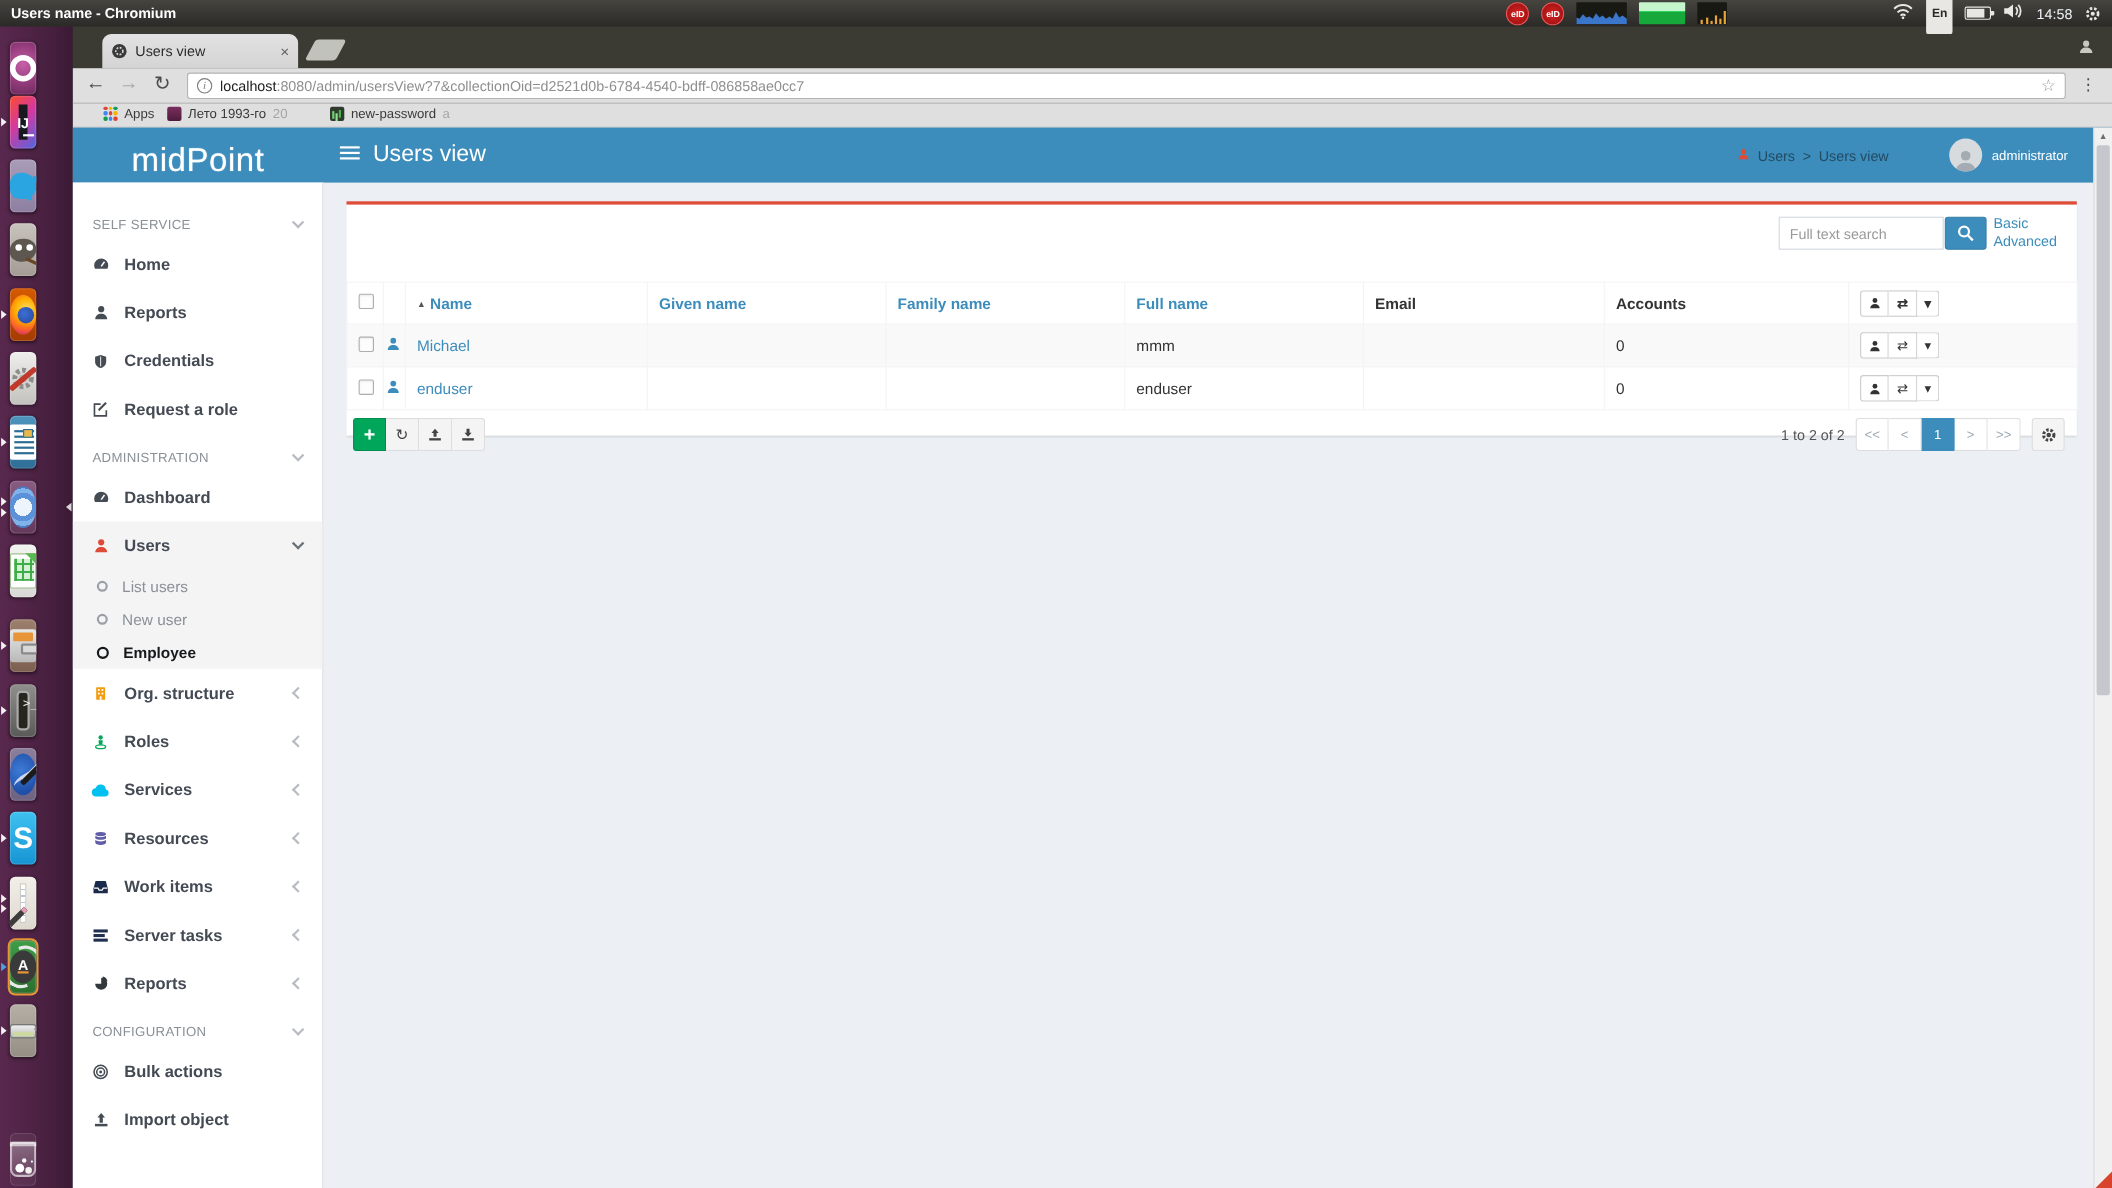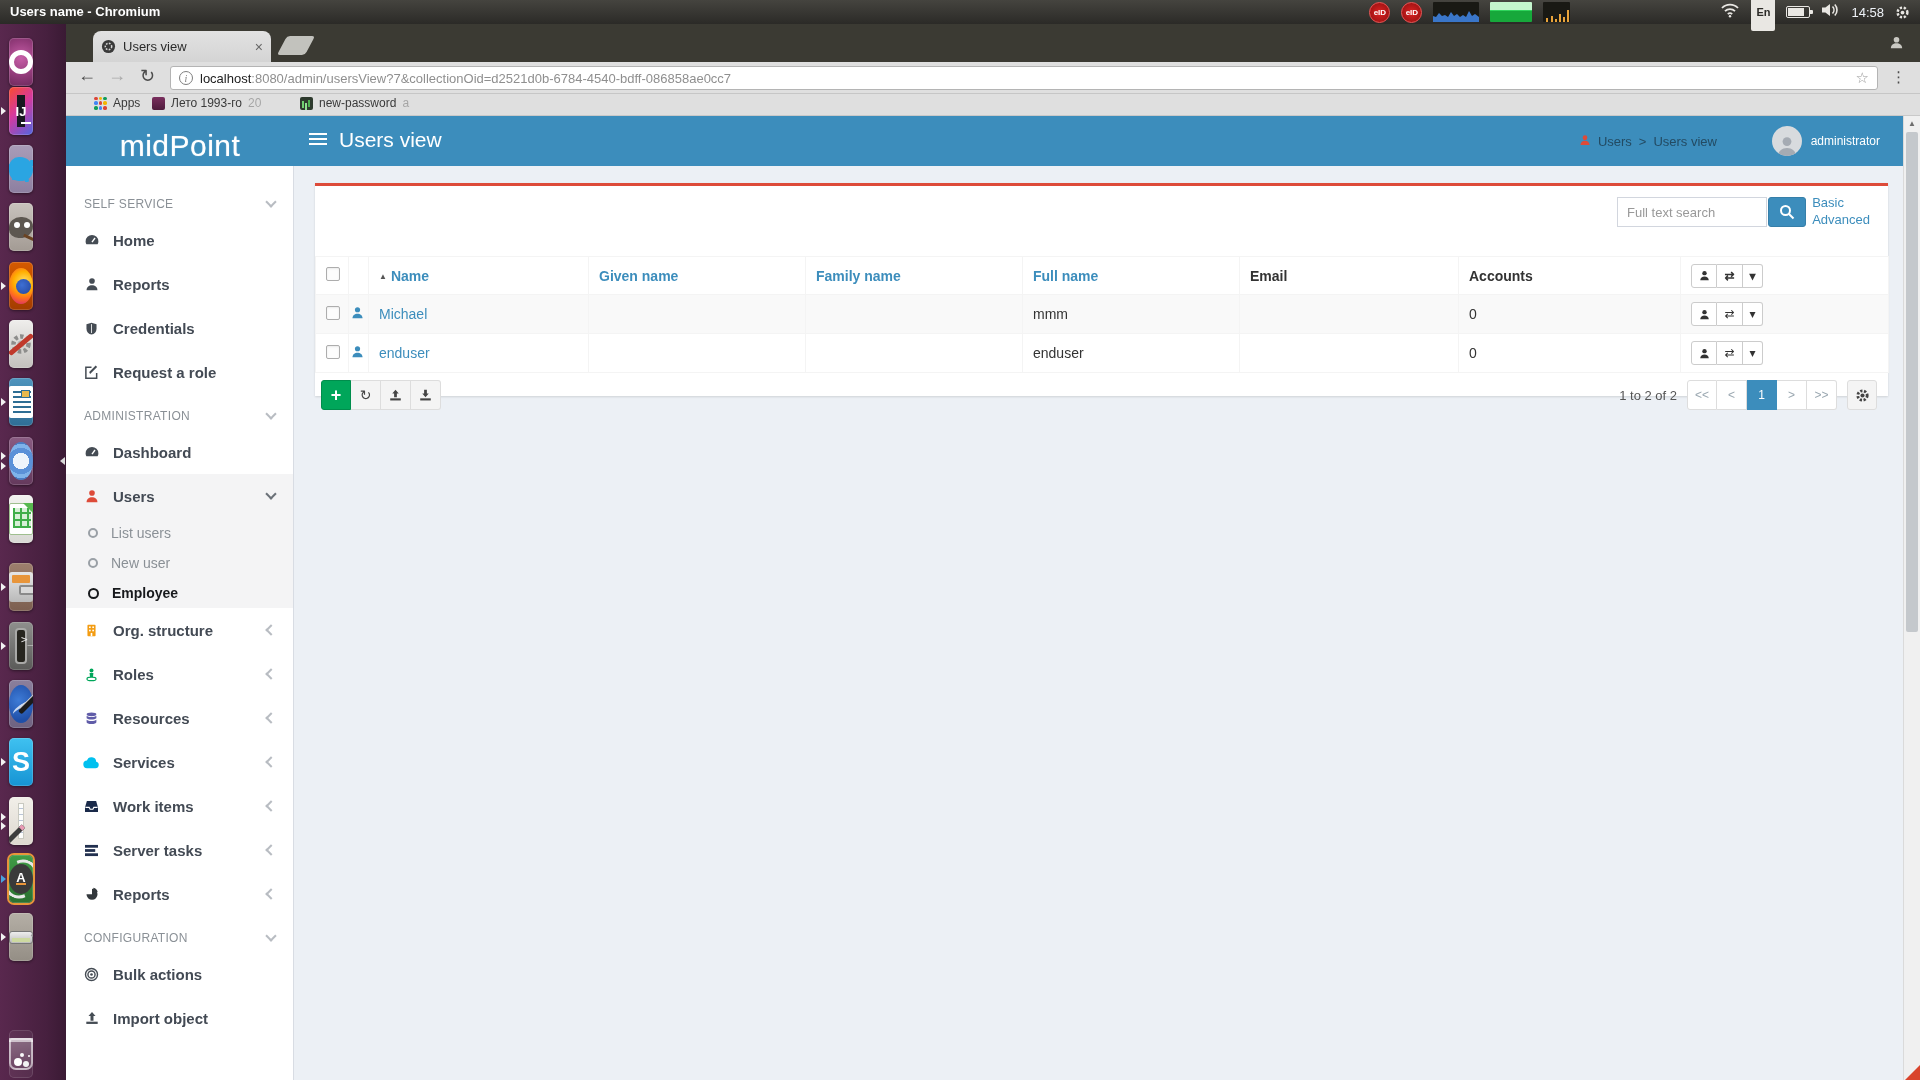--- a/index.html
+++ b/index.html
@@ -555,37 +555,37 @@
             <svg width="13" height="15" viewBox="0 0 16 16" fill="currentColor">
               <circle cx="8" cy="3" r="2.4"></circle>
               <path d="M5.6 6h4.8l-.6 5H6.2z"></path>
               <ellipse cx="8" cy="13.4" rx="5.6" ry="2.2" fill="none" stroke="currentColor" stroke-width="1.4"></ellipse>
             </svg>
           </span>
         <span>Roles</span>
         <span class="chev chev-left"></span>
       </div>
       <div class="s-item">
+        <span class="s-ico" style="color:#00c0ef">
+            <svg width="17" height="13" viewBox="0 0 18 13" fill="currentColor">
+              <path d="M4.5 12.5a4 4 0 0 1-.3-8A5 5 0 0 1 14 5.6a3.5 3.5 0 0 1-.8 6.9z"></path>
+            </svg>
+          </span>
+        <span>Services</span>
+        <span class="chev chev-left"></span>
+      </div>
+      <div class="s-item">
         <span class="s-ico" style="color:#605ca8">
             <svg width="13" height="15" viewBox="0 0 16 16" fill="currentColor">
               <ellipse cx="8" cy="2.8" rx="6" ry="2.3"></ellipse>
               <path d="M2 4.6c1.2 1 3.4 1.6 6 1.6s4.8-.6 6-1.6v3c-1.2 1-3.4 1.6-6 1.6S3.2 8.6 2 7.6z"></path>
               <path d="M2 9.4c1.2 1 3.4 1.6 6 1.6s4.8-.6 6-1.6v3.2c0 1.3-2.7 2.3-6 2.3s-6-1-6-2.3z"></path>
             </svg>
           </span>
         <span>Resources</span>
-        <span class="chev chev-left"></span>
-      </div>
-      <div class="s-item">
-        <span class="s-ico" style="color:#00c0ef">
-            <svg width="17" height="13" viewBox="0 0 18 13" fill="currentColor">
-              <path d="M4.5 12.5a4 4 0 0 1-.3-8A5 5 0 0 1 14 5.6a3.5 3.5 0 0 1-.8 6.9z"></path>
-            </svg>
-          </span>
-        <span>Services</span>
         <span class="chev chev-left"></span>
       </div>
       <div class="s-item">
         <span class="s-ico" style="color:#1a2a4a">
             <svg width="15" height="13" viewBox="0 0 16 14" fill="currentColor">
               <path d="M3 1h10l2 7v5H1V8z"></path>
               <path d="M1.5 8h4l1 2h3l1-2h4" stroke="#fff" stroke-width="1.2" fill="none"></path>
             </svg>
           </span>
         <span>Work items</span>

